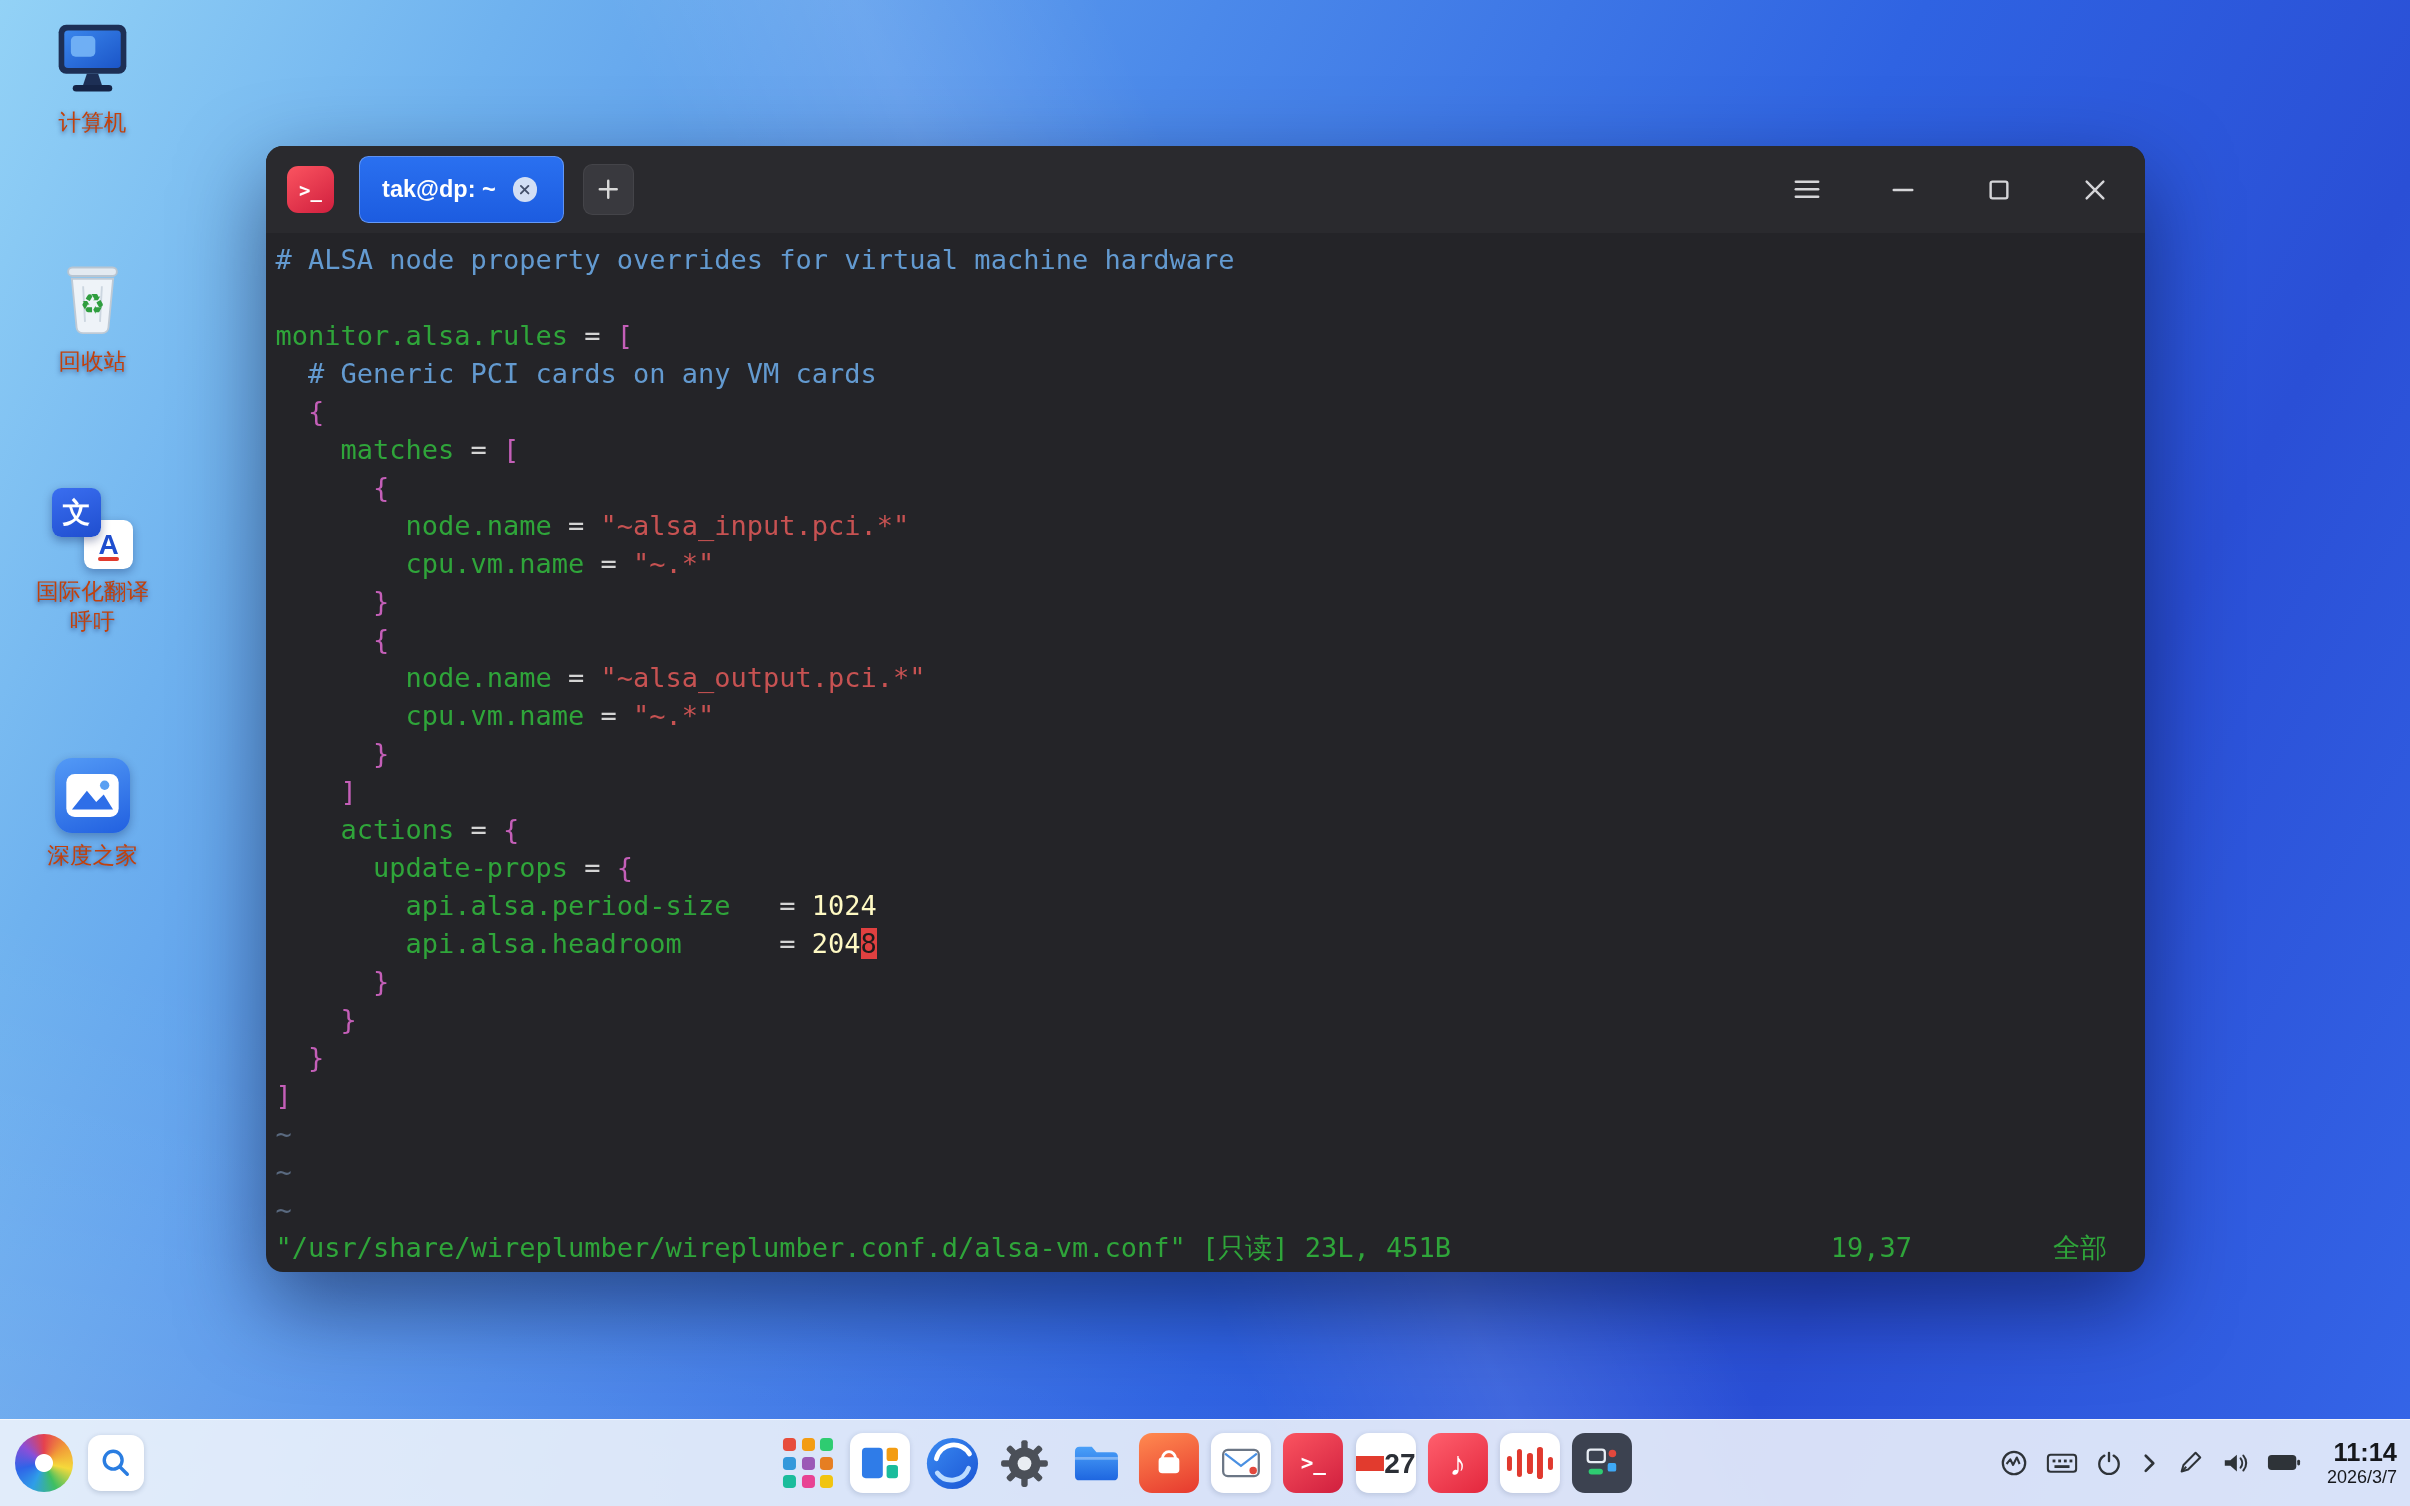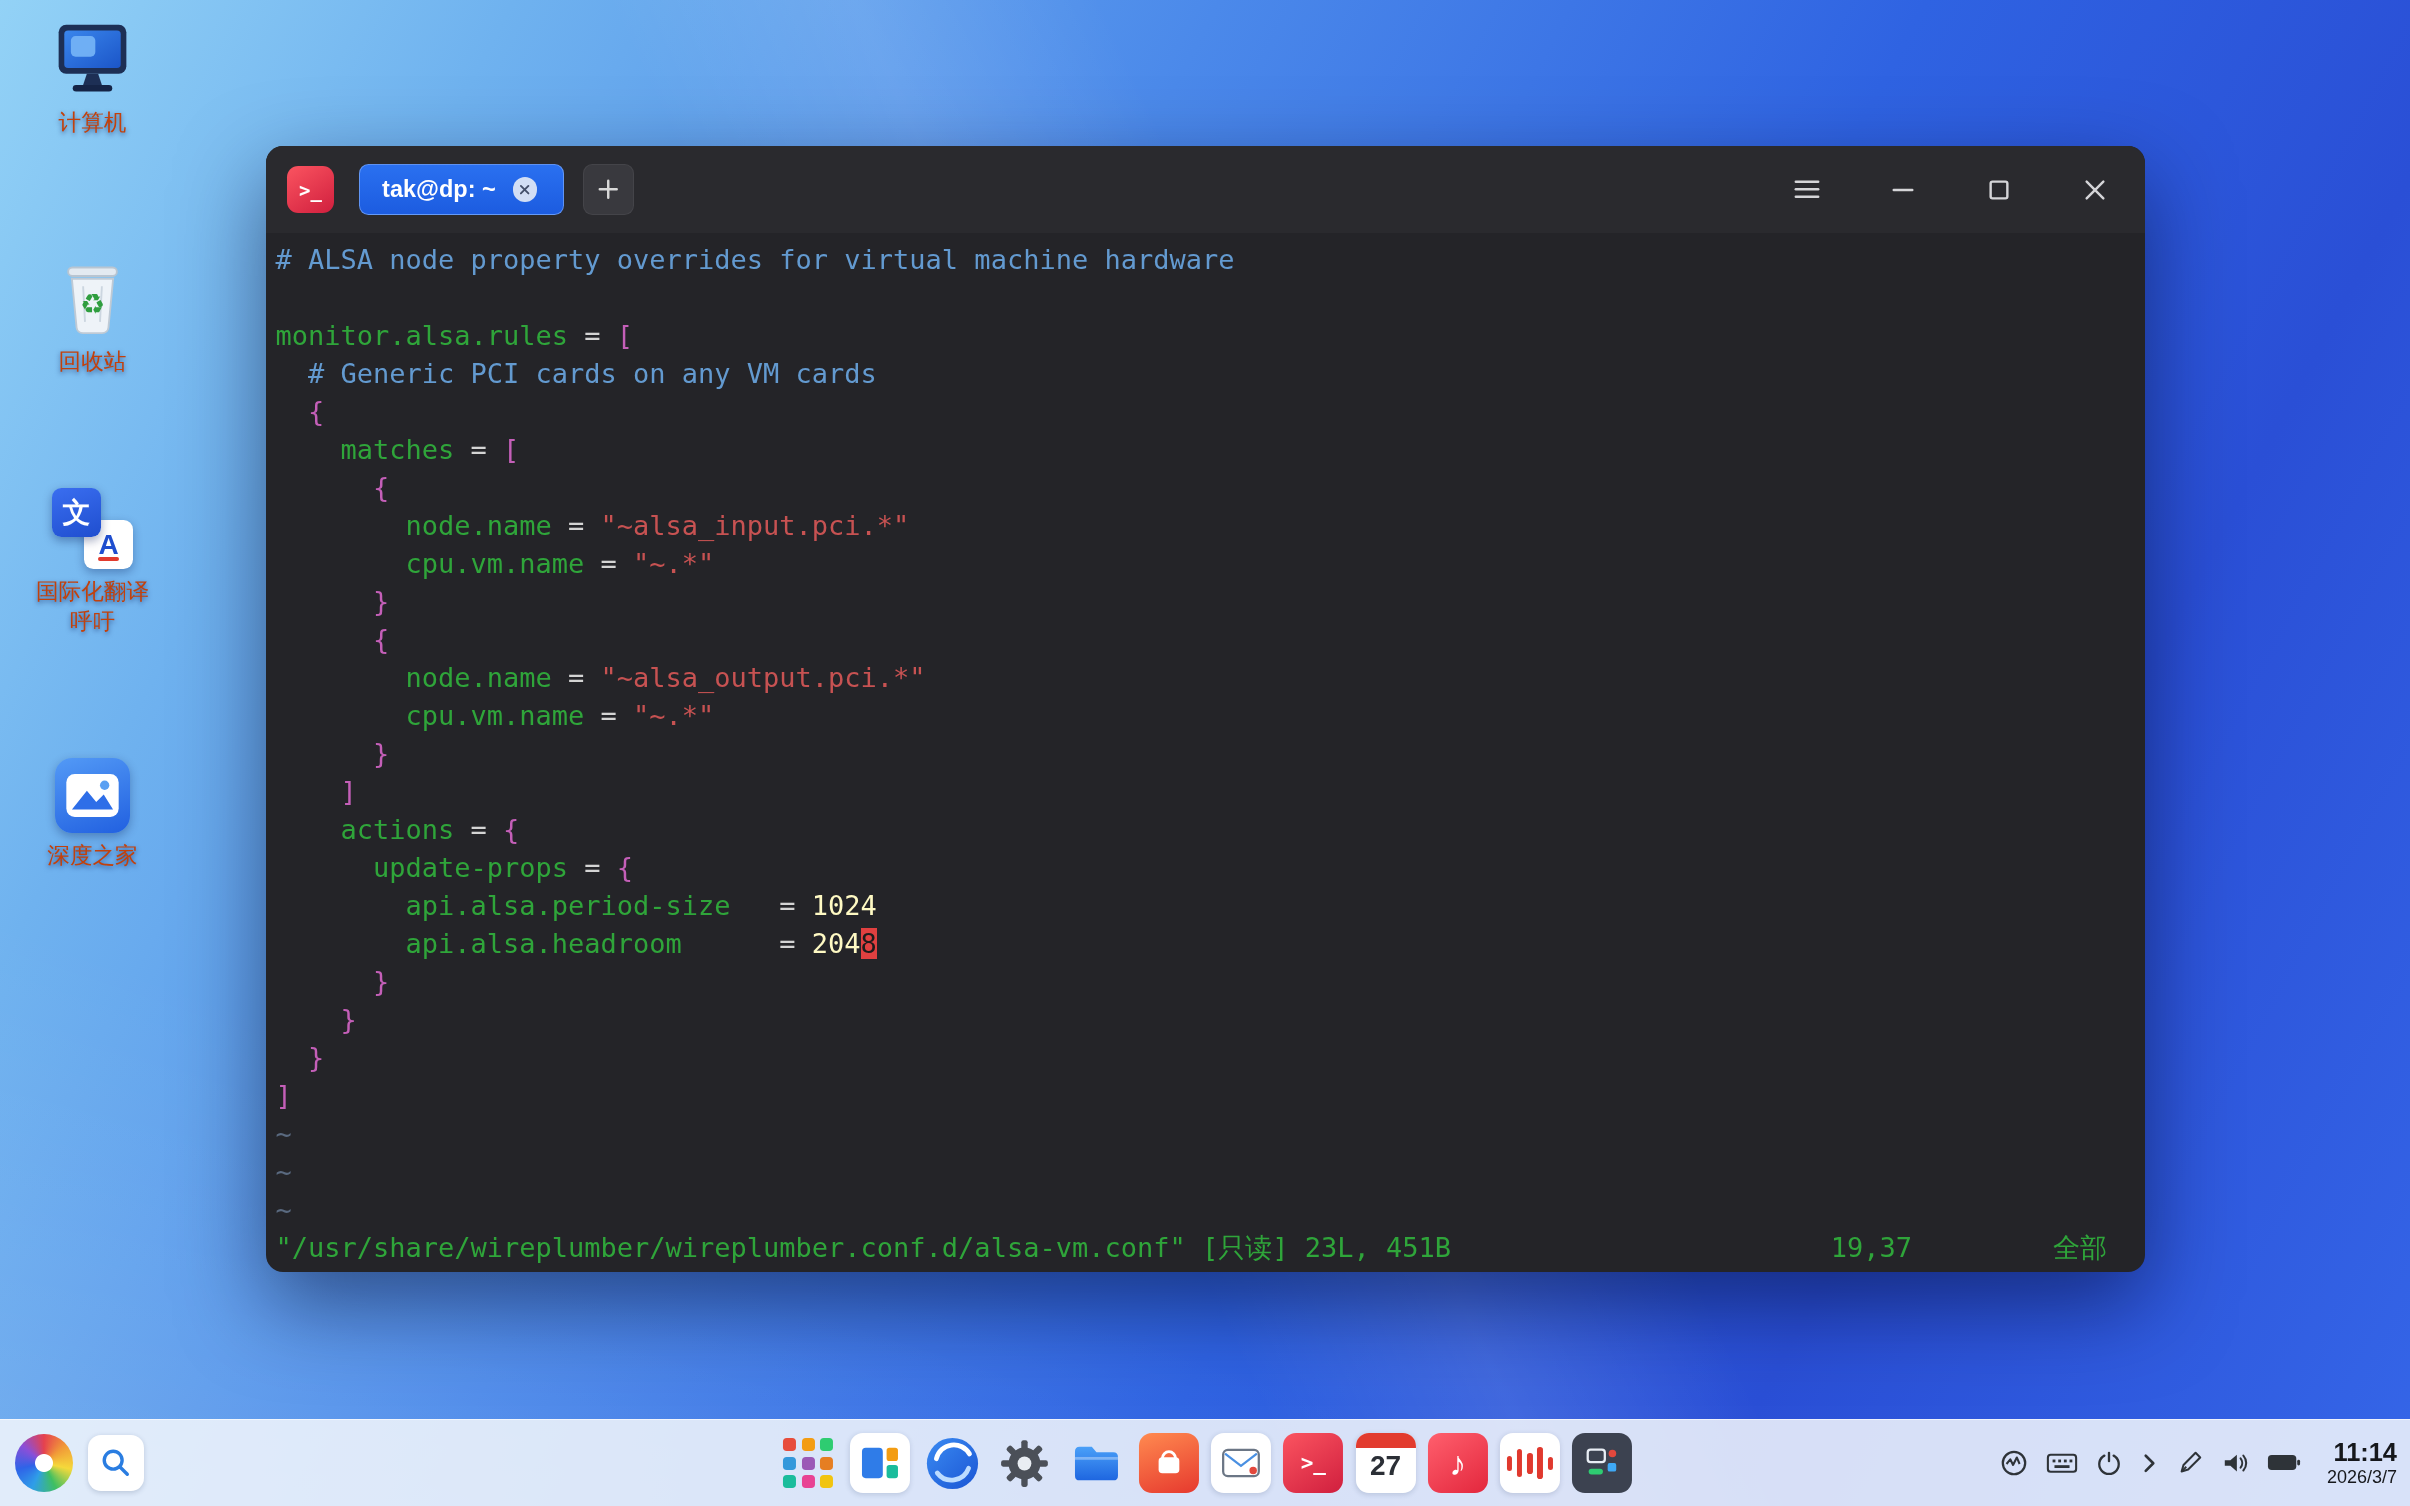--- a/index.html
+++ b/index.html
@@ -31,21 +31,21 @@
   .home-art { width:75px; height:75px; border-radius:17px; background:linear-gradient(160deg,#539af6,#2160e0);
     display:flex; align-items:center; justify-content:center; box-shadow:0 3.8px 9.4px rgba(0,20,80,.3); }
 
   
   .terminal-window { position:absolute; left:266px; top:146px; width:1879px; height:1126px;
     border-radius:17px; overflow:hidden; background:#242428; box-shadow:0 32px 85px rgba(0,5,40,.5); }
   .titlebar { height:87px; background:#2a2a2e; display:flex; align-items:center; padding:0 21px; }
   .app-badge { width:47px; height:47px; border-radius:11.3px; background:linear-gradient(145deg,#fb5460,#d01f3e);
     display:flex; align-items:center; justify-content:center; color:#fff; font-family:"DejaVu Sans Mono",monospace;
     font-weight:bold; font-size:19px; margin-right:24.5px; }
-  .tab { height:51px; min-width:205px; padding:0 11.3px 0 22.6px; border-radius:9.4px;
+  .tab { height:67px; min-width:205px; padding:0 11.3px 0 22.6px; border-radius:9.4px;
     background:linear-gradient(180deg,#2a70f0,#1c5ce0); border:0.9px solid rgba(150,190,255,.55);
     display:flex; align-items:center; gap:17px; color:#fff; font-size:23.5px; font-weight:bold; }
   .tab-close { width:24.5px; height:24.5px; border-radius:50%; background:rgba(235,239,246,.88);
     display:flex; align-items:center; justify-content:center; }
   .newtab { width:51px; height:51px; margin-left:19px; border-radius:9.4px; background:#39393e;
     display:flex; align-items:center; justify-content:center; border:0.9px solid rgba(255,255,255,.06); }
   .tb-spacer { flex:1; }
   .winbtn { width:58px; height:58px; display:flex; align-items:center; justify-content:center; margin-left:38px; }
 
   .term-body { height:calc(100% - 87px); display:flex; flex-direction:column;
@@ -69,21 +69,21 @@
       conic-gradient(#e5414e,#f19b38,#f5d93b,#3fbf62,#2f9ee8,#2f63e8,#8a4fd8,#e5414e); }
   .gsearch { width:56px; height:56px; border-radius:13px; background:#fff; box-shadow:0 1.9px 5.6px rgba(30,50,90,.18);
     display:flex; align-items:center; justify-content:center; }
   .grid9 { display:grid; grid-template-columns:repeat(3,13px); grid-template-rows:repeat(3,13px); gap:5.6px; }
   .grid9 b { border-radius:3.8px; }
   .wswitch { background:#fff; box-shadow:0 1.9px 5.6px rgba(30,50,90,.15); }
   .appstore { background:linear-gradient(160deg,#ff8a50,#e6392e); }
   .mailic { background:#fff; box-shadow:0 1.9px 5.6px rgba(30,50,90,.15); }
   .termic { background:linear-gradient(145deg,#fb5460,#d01f3e); color:#fff;
     font-family:"DejaVu Sans Mono",monospace; font-weight:bold; font-size:21px; }
-  .calic { background:#fff; box-shadow:0 1.9px 5.6px rgba(30,50,90,.15); flex-direction:column; overflow:hidden; justify-content:flex-start; }
+  .calic { background:#fff; box-shadow:0 1.9px 5.6px rgba(30,50,90,.15); flex-direction:row; overflow:hidden; justify-content:flex-start; }
   .cal-band { width:100%; height:15px; background:#e23b2e; }
   .cal-day { font-size:28px; font-weight:bold; color:#2b2f36; margin-top:1.9px; }
   .musicic { background:linear-gradient(145deg,#ff5f6d,#e3273d); color:#fff; font-size:34px; }
   .voiceic { background:#fff; box-shadow:0 1.9px 5.6px rgba(30,50,90,.15); gap:4.7px; }
   .voiceic b { width:5.6px; background:#e0392e; border-radius:2.8px; display:block; }
   .toolic { background:#3c4250; }
 
   
   .tray { position:absolute; right:13px; top:50%; transform:translateY(-50%); display:flex; align-items:center; gap:18px; }
   .tray-ic { display:flex; align-items:center; justify-content:center; }

